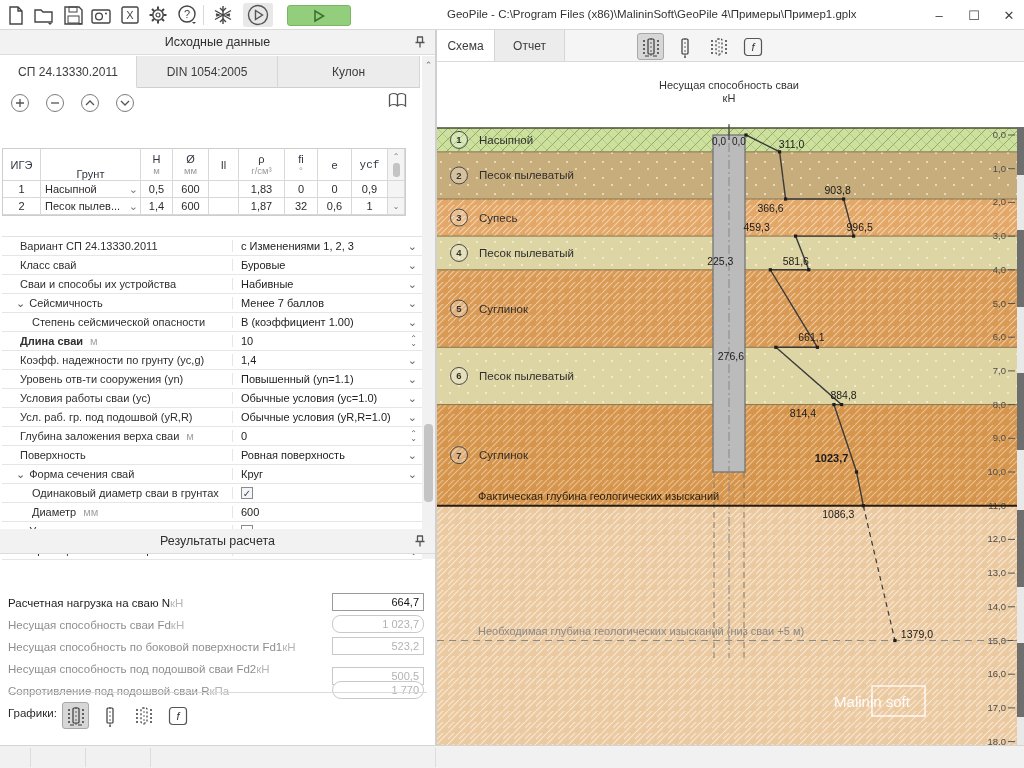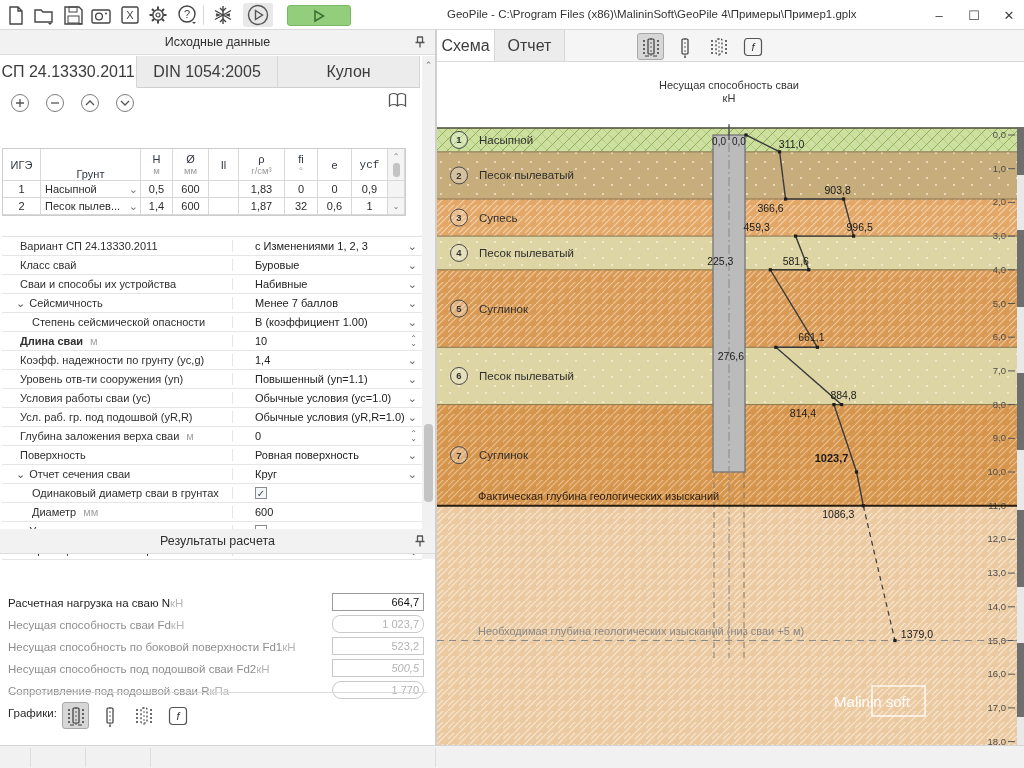--- a/index.html
+++ b/index.html
@@ -15,39 +15,39 @@
   #run-button { position:absolute; left:287px; top:5px; width:64px; height:21px; background:#93ce7c; border:1px solid #7ab764; border-radius:3px; display:flex; align-items:center; justify-content:center; }
   #win-title { position:absolute; left:447px; top:8px; font-size:11.5px; color:#333; white-space:nowrap; }
   .winctl { position:absolute; top:4px; width:28px; height:22px; display:flex; align-items:center; justify-content:center; font-size:13px; color:#444; }
   
   #left-panel { left:0; top:30px; width:435px; height:715px; background:#fff; }
   #vsplit { left:435px; top:30px; width:2px; height:715px; background:#cfcfcf; }
   .panel-header { position:absolute; left:0; width:435px; height:25px; background:#f2f2f2; border-bottom:1px solid #dcdcdc; display:flex; align-items:center; justify-content:center; font-size:12.5px; color:#2f2f2f; }
   .pin { position:absolute; right:8px; top:5px; }
   
   .tabrow { position:absolute; display:flex; }
-  .tab { height:100%; display:flex; align-items:center; justify-content:center; font-size:16px; color:#3c3c3c; background:#ececec; border-right:1px solid #d6d6d6; border-bottom:1px solid #cfcfcf; }
+  .tab { height:100%; display:flex; align-items:center; justify-content:center; font-size:12px; color:#3c3c3c; background:#ececec; border-right:1px solid #d6d6d6; border-bottom:1px solid #cfcfcf; }
   .tab.active { background:#fff; border-bottom:1px solid #fff; }
   
   .cbtn { position:absolute; width:18px; height:18px; border:1px solid #7c7c7c; border-radius:50%; display:flex; align-items:center; justify-content:center; color:#555; }
   
   #soil-table { position:absolute; left:2px; top:118px; width:404px; border:1px solid #cdcdcd; font-size:11px; }
   .trow { display:flex; }
   .tcell { border-right:1px solid #d8d8d8; border-bottom:1px solid #d8d8d8; display:flex; align-items:center; justify-content:center; background:#fff; position:relative; }
   .thead .tcell { background:#fff; flex-direction:column; height:32px; color:#2f3640; }
   .thead .unit { color:#9a9a9a; font-size:9.5px; }
   .drow .tcell { height:17px; }
   .gcell { justify-content:flex-start !important; padding-left:4px; }
   .cellchev { position:absolute; right:2px; color:#777; }
   
   #param-list { position:absolute; left:2px; top:206px; width:420px; border-top:1px solid #e2e2e2; }
   .prow { display:flex; height:19px; border-bottom:1px solid #e6e6e6; font-size:11px; align-items:center; }
   .plabel { width:230px; padding-left:18px; display:flex; align-items:center; gap:4px; color:#2f2f2f; white-space:nowrap; overflow:hidden; }
   .plabel .unit, .rlabel .unit { color:#a2a2a2; margin-left:3px; }
-  .pvalue { flex:1; border-left:1px solid #e6e6e6; padding-left:22px; position:relative; display:flex; align-items:center; color:#222; white-space:nowrap; }
+  .pvalue { flex:1; border-left:1px solid #e6e6e6; padding-left:8px; position:relative; display:flex; align-items:center; color:#222; white-space:nowrap; }
   .pctl { position:absolute; right:5px; color:#666; display:flex; flex-direction:column; align-items:center; line-height:5px; }
   .grpchev { color:#555; }
   .cb { width:12px; height:12px; border:1px solid #8a8a8a; background:#fff; display:flex; align-items:center; justify-content:center; font-size:10px; color:#444; }
   .cb.on { background:#f2f6fa; }
   
   #results-list { position:absolute; left:0; top:562px; width:435px; }
   .rrow { position:absolute; left:8px; height:22px; display:flex; align-items:center; font-size:11.5px; }
   .rbox { position:absolute; left:332px; width:92px; height:18px; border:1px solid #c9c9c9; background:#fff; font-size:11px; display:flex; align-items:center; justify-content:flex-end; padding-right:4px; }
   .rbox.ro { color:#b3b3b3; }
   .rbox.ed { border-color:#9b9b9b; color:#111; }
@@ -409,21 +409,21 @@
           <span>Поверхность</span>
         </div>
         <div class="pvalue">
           <span>Ровная поверхность</span>
           <span class="pctl">⌄</span>
         </div>
       </div>
       <div class="prow">
         <div class="plabel" style="padding-left: 14px;">
           <span class="grpchev">⌄</span>
-          <span>Отчет сечения сваи</span>
+          <span>Форма сечения свай</span>
         </div>
         <div class="pvalue">
           <span>Круг</span>
           <span class="pctl">⌄</span>
         </div>
       </div>
       <div class="prow">
         <div class="plabel" style="padding-left: 30px;">
           <span>Одинаковый диаметр сваи в грунтах</span>
         </div>
@@ -492,21 +492,21 @@
       <div class="rbox ro" style="top: 23px; border-radius: 8px;">1 023,7</div>
       <div class="rrow" style="top: 44px;">
         <span class="rlabel" style="color: rgb(142, 142, 142);">Несущая способность по боковой поверхности Fd1</span>
         <span class="unit" style="color: rgb(181, 181, 181);"> кН</span>
       </div>
       <div class="rbox ro" style="top: 45px;">523,2</div>
       <div class="rrow" style="top: 66px;">
         <span class="rlabel" style="color: rgb(142, 142, 142);">Несущая способность под подошвой сваи Fd2</span>
         <span class="unit" style="color: rgb(181, 181, 181);"> кН</span>
       </div>
-      <div class="rbox ro" style="top: 67px; font-style: italic;">500,5</div>
+      <div class="rbox ro" style="top: 75px;">500,5</div>
       <div class="rrow" style="top: 88px;">
         <span class="rlabel" style="color: rgb(142, 142, 142);">Сопротивление под подошвой сваи R</span>
         <span class="unit" style="color: rgb(181, 181, 181);"> кПа</span>
       </div>
       <div class="rbox ro" style="top: 89px; border-radius: 9px;">1 770</div>
     </div>
   <div class="abs" style="left:8px;top:662px;width:419px;height:1px;background:#dadada"></div>
   <span class="abs" style="left:8px;top:677px;font-size:11.5px">Графики:</span>
   <div id="graphs-left" class="abs">
       <div class="gbtn sel" style="left: 62px; top: 672px; position: absolute;">

